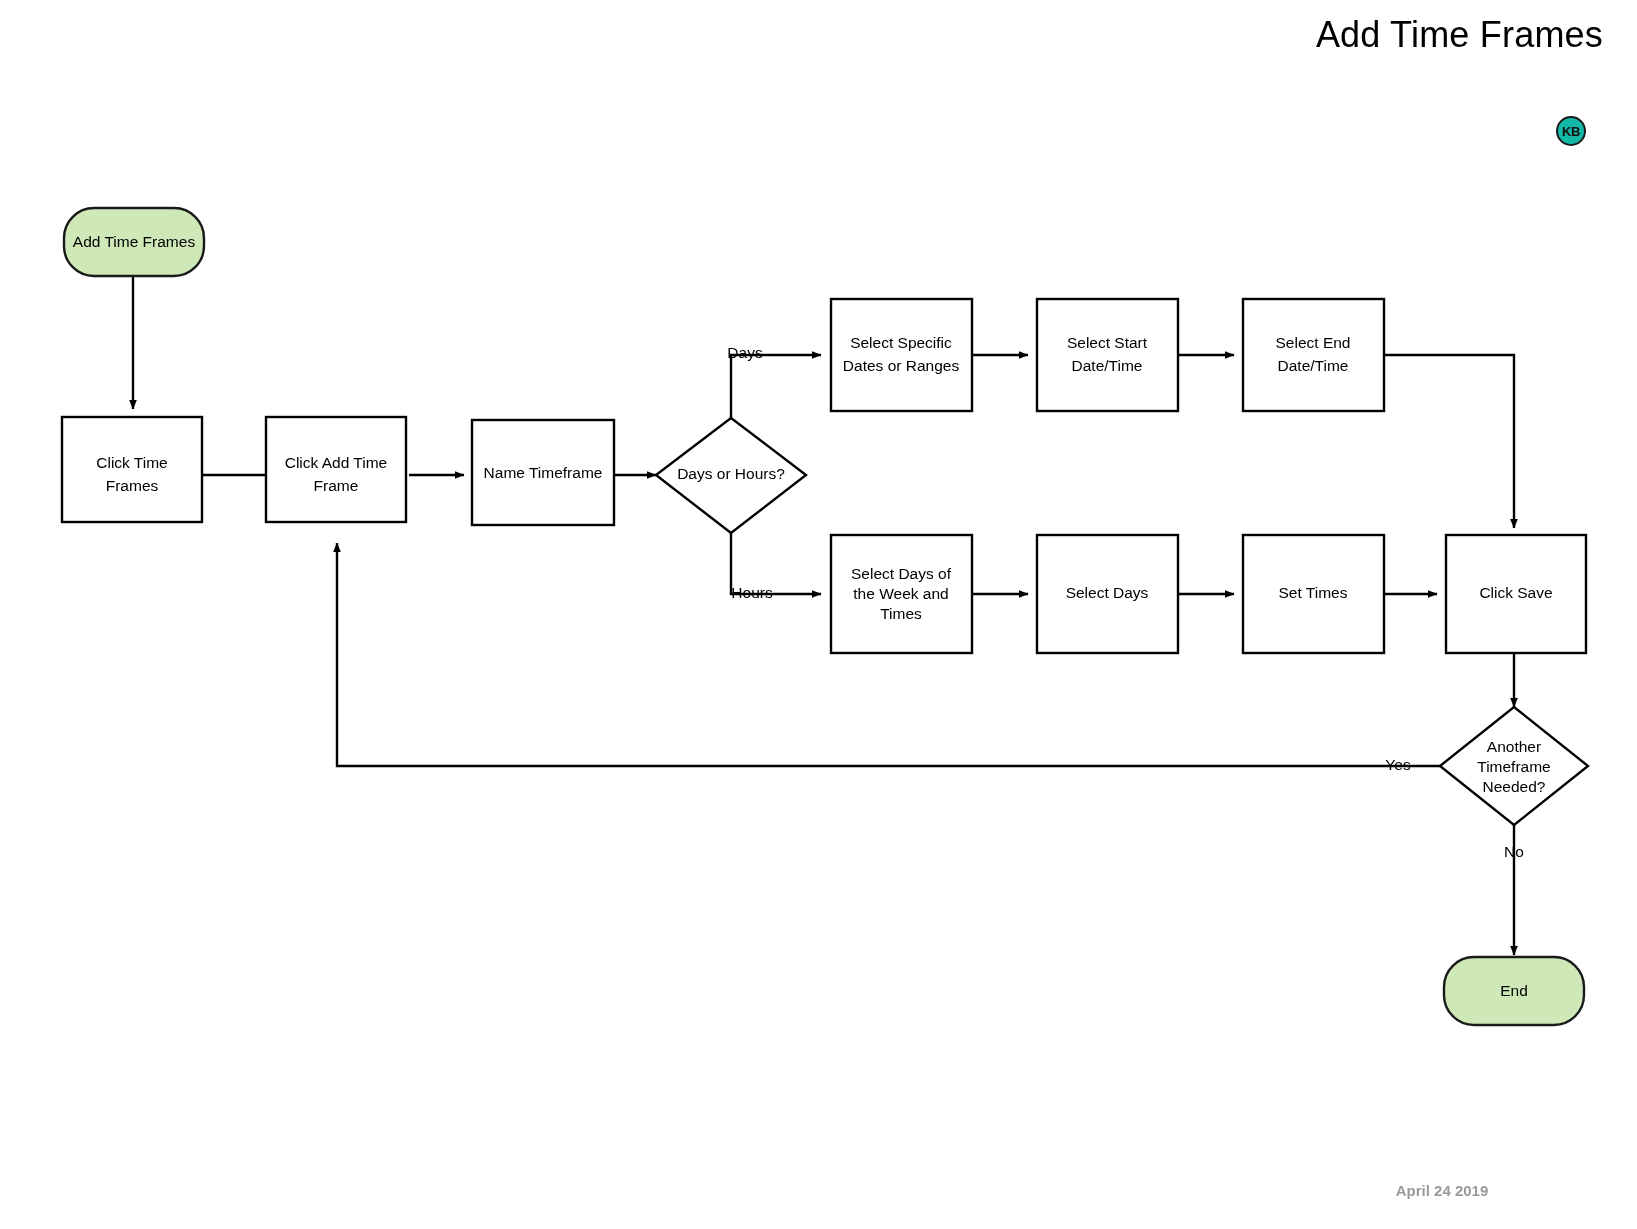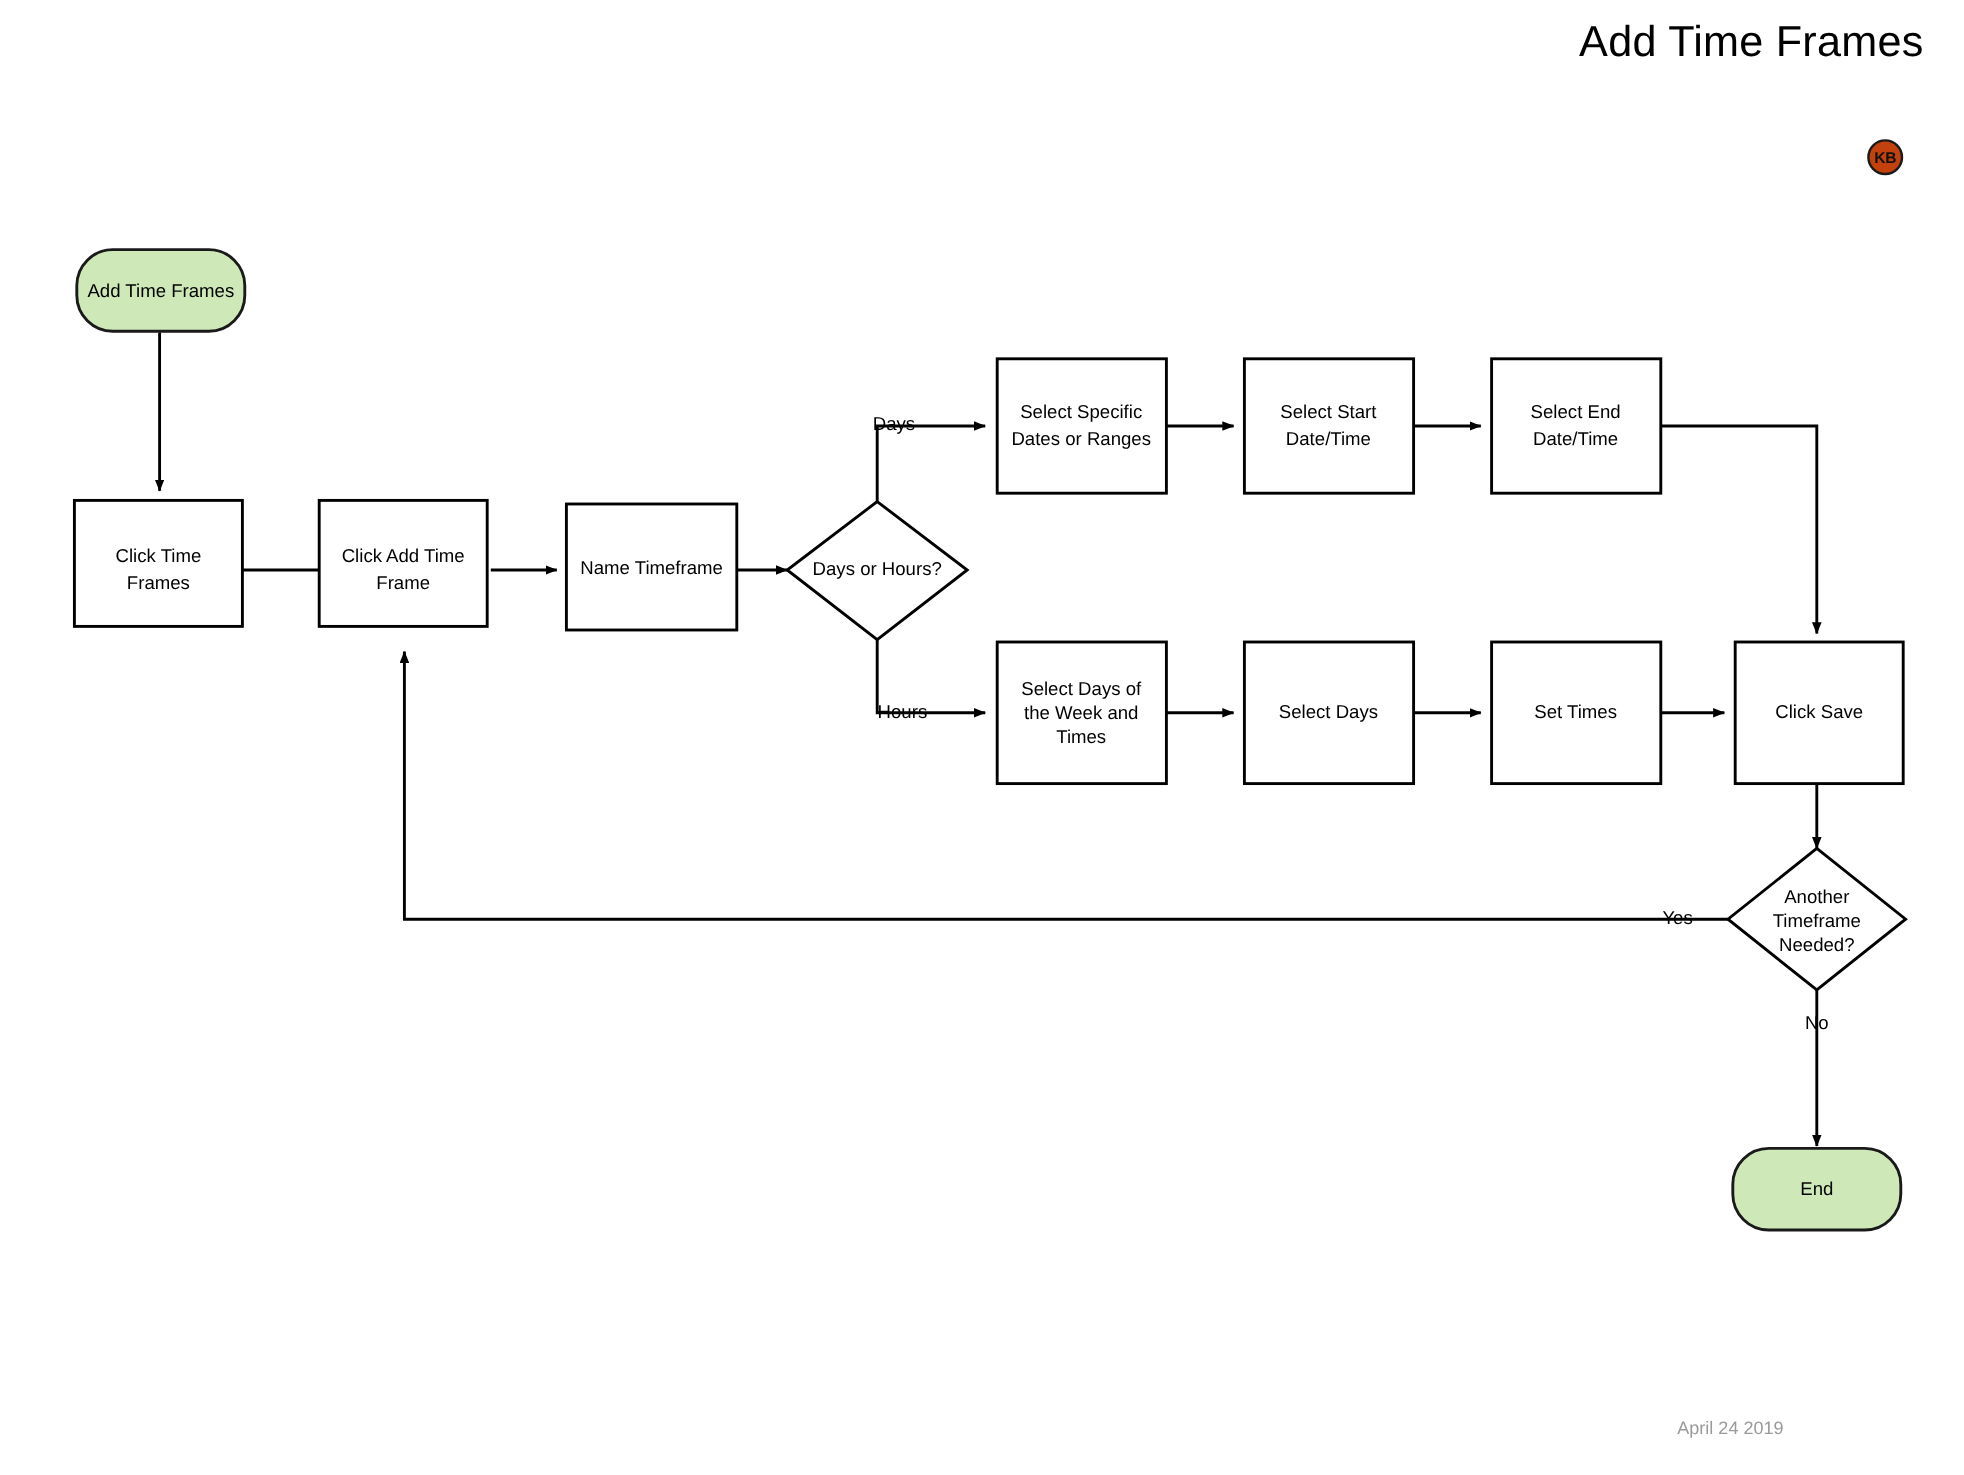--- a/index.html
+++ b/index.html
@@ -31,39 +31,39 @@
     white-space: nowrap;
     text-align: right;
   }
   .avatar-badge {
     position: absolute;
     left: 1556px;
     top: 116px;
     width: 30px;
     height: 30px;
     border-radius: 50%;
-    background: #c2410c;
+    background: #14b8a6;
     border: 2px solid #1a1a1a;
     box-sizing: border-box;
     display: flex;
     align-items: center;
     justify-content: center;
     font-size: 13px;
     font-weight: bold;
     color: #111111;
     font-family: "Liberation Sans", sans-serif;
     letter-spacing: -0.3px;
   }
   .footer-date {
     position: absolute;
     left: 1442px;
     top: 1182px;
     transform: translateX(-50%);
     font-size: 15px;
-    font-weight: normal;
+    font-weight: bold;
     color: #9a9a9a;
     font-family: "Liberation Sans", sans-serif;
     white-space: nowrap;
   }
   svg.flow {
     position: absolute;
     left: 0;
     top: 0;
     width: 1637px;
     height: 1229px;

